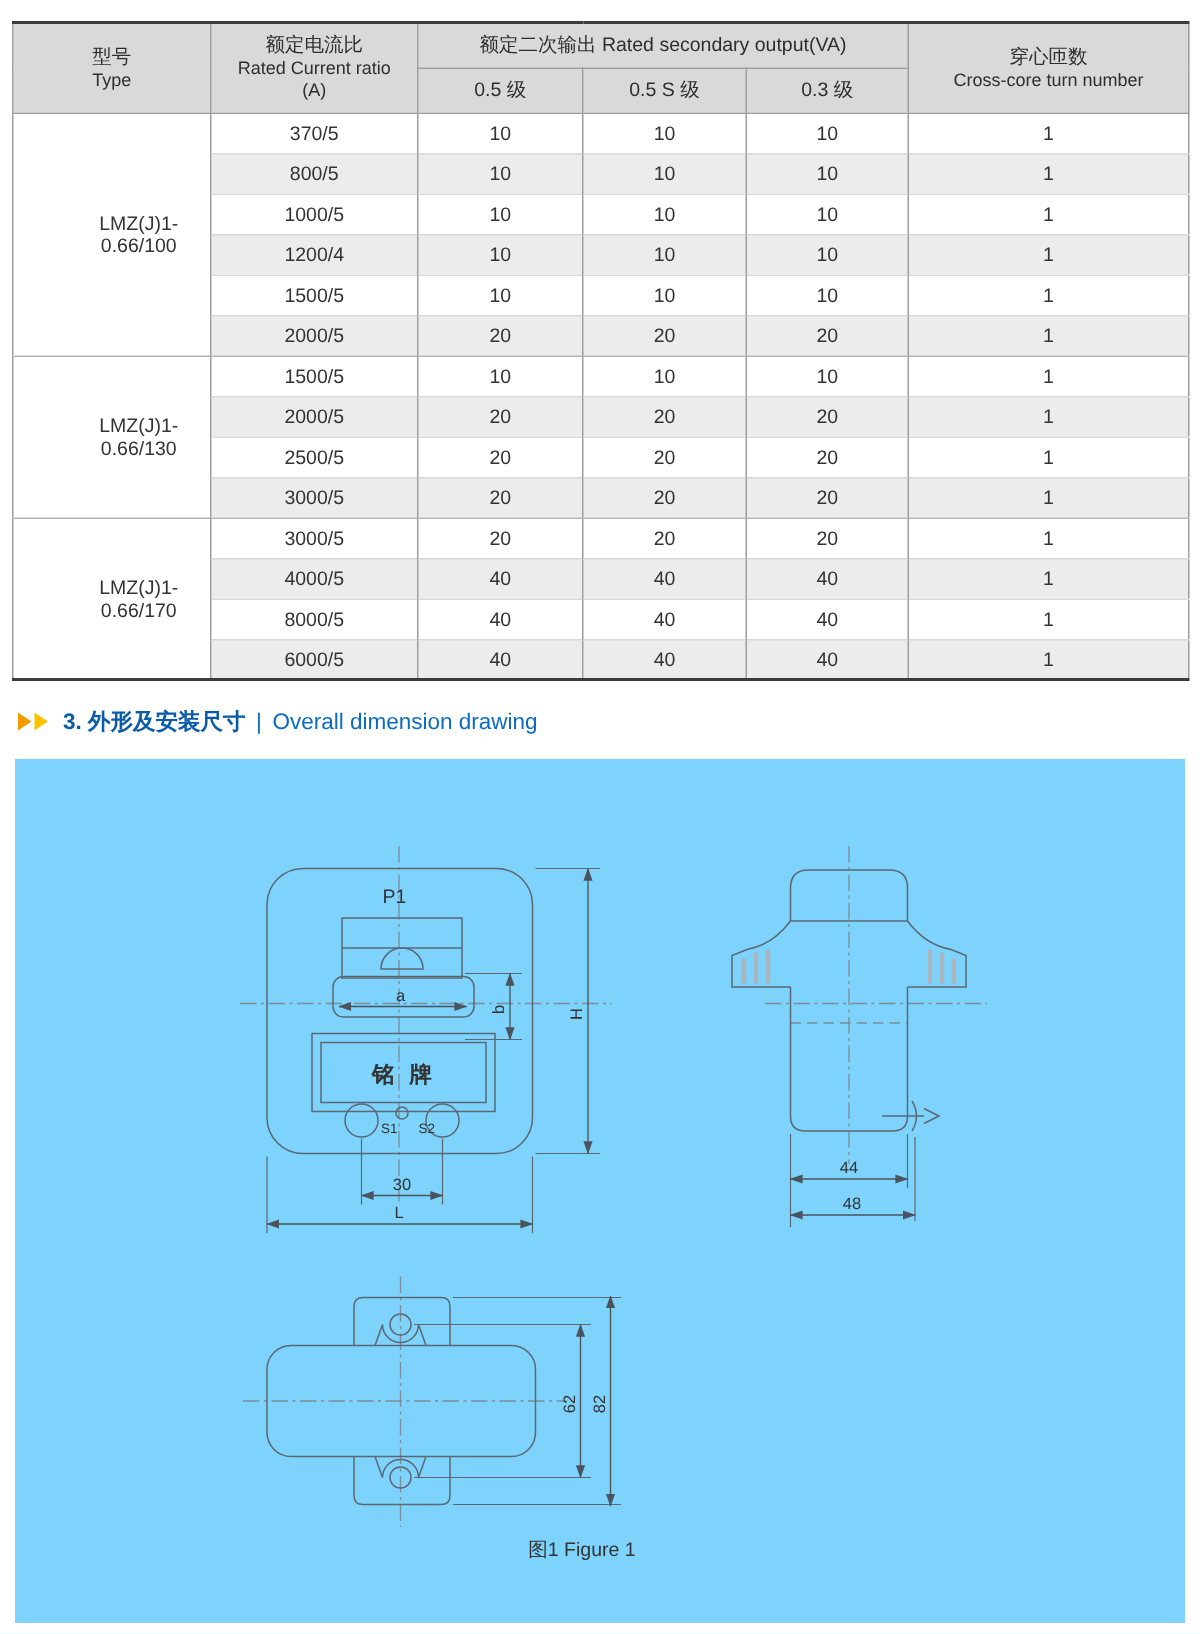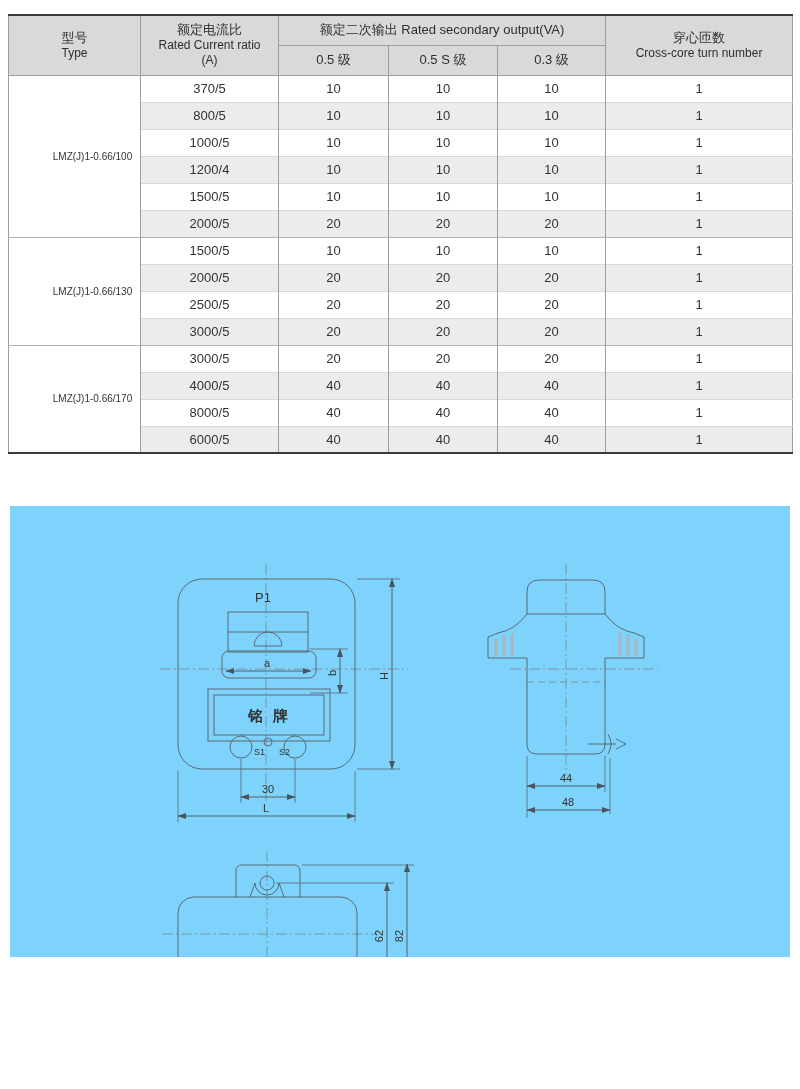--- a/index.html
+++ b/index.html
@@ -1,18 +1,18 @@
 <!DOCTYPE html>
 <html><head>
 <meta charset="utf-8">
 <style>
   * { margin:0; padding:0; box-sizing:border-box; }
   html,body { background:#ffffff; }
   .page {
-    position:relative; width:800px; height:957px; background:#ffffff;
+    position:relative; width:800px; height:1089px; background:#ffffff;
     font-family:"Liberation Sans","DejaVu Sans",sans-serif; color:#2e2e2e;
     overflow:hidden;
   }
 
   
   .spec-table-wrap { position:absolute; left:8px; top:14px; width:784px; }
   table.spec {
     width:784px; border-collapse:collapse; table-layout:fixed;
     border-left:1px solid #9e9e9e; border-right:1px solid #9e9e9e;
     border-top:2px solid #3c3c3c; border-bottom:2px solid #3c3c3c;
@@ -27,21 +27,21 @@
   table.spec thead tr:last-child th { height:30px; }
   table.spec th .en { font-size:12px; }
   table.spec td {
     text-align:center; vertical-align:middle; height:27px;
     border-left:1px solid #9e9e9e; border-top:1px solid #d8d8d8;
     font-size:13px; color:#333;
   }
   table.spec tbody tr:first-child td { border-top:none; }
   table.spec tbody tr.even td { background:#ffffff; }
   table.spec tbody tr.odd  td { background:#ececec; }
-  table.spec td.type-cell { background:#ffffff !important; border-left:none; font-size:10px;padding-left:36px; }
+  table.spec td.type-cell { background:#ffffff !important; border-left:none; font-size:13px;padding-left:36px; }
   table.spec tbody tr.group-start td { border-top:1px solid #b3b3b3; }
 
   
   .section-header {
     position:absolute; left:12px; top:469px; height:24px;
     display:flex; align-items:center; font-size:15px;
   }
   .tri { width:0; height:0; border-top:6px solid transparent; border-bottom:6px solid transparent; display:inline-block; }
   .tri1 { border-left:9px solid #f39c00; margin-right:2px; }
   .tri2 { border-left:9px solid #fcc200; margin-right:10px; }
@@ -203,20 +203,27 @@
             <td>6000/5</td>
             <td>40</td>
             <td>40</td>
             <td>40</td>
             <td>1</td>
           </tr>
         </tbody>
     </table>
   </div>
 
+  <div class="section-header">
+    <span class="tri tri1"></span>
+    <span class="tri tri2"></span>
+    <span class="sec-zh">3. 外形及安装尺寸</span>
+    <span class="sec-sep">|</span>
+    <span class="sec-en">Overall dimension drawing</span>
+  </div>
 
   <div class="panel">
     <svg width="780" height="576" viewBox="0 0 780 576">
       <defs>
         <marker id="arr" viewBox="0 0 10 10" refX="9" refY="5" markerWidth="10" markerHeight="10" orient="auto-start-reverse">
           <path d="M0,1.6 L9.6,5 L0,8.4 z" fill="#4a545e"></path>
         </marker>
       </defs>
 
       <g>

